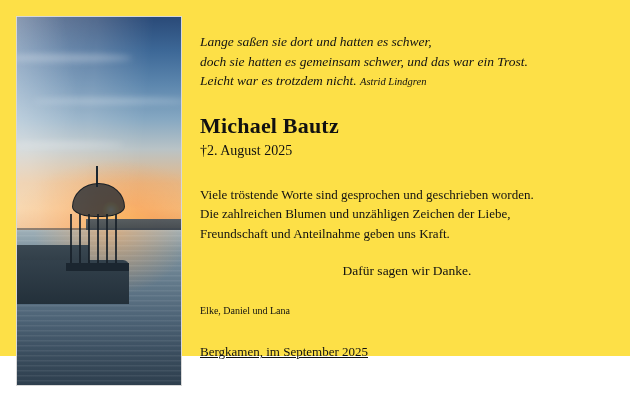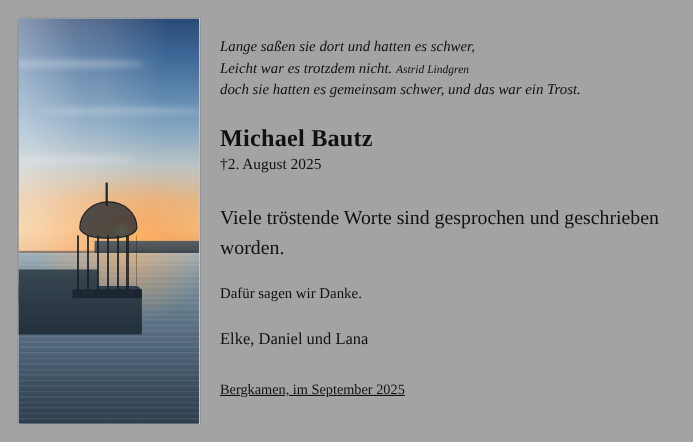--- a/index.html
+++ b/index.html
@@ -10,22 +10,22 @@
     width: 630px;
     height: 402px;
     background: #ffffff;
     font-family: "Liberation Serif", serif;
     color: #111111;
     overflow: hidden;
   }
   .card {
     position: relative;
     width: 630px;
-    height: 402px;
-    background: #a3a3a3;
+    height: 356px;
+    background: #fde047;
     box-sizing: border-box;
   }
   .photo {
     position: absolute;
     left: 16px;
     top: 16px;
     width: 166px;
     height: 370px;
     border: 1px solid #d8d8d8;
     box-sizing: border-box;
@@ -212,30 +212,31 @@
   .name {
     font-size: 22px;
     margin: 22px 0 0 0;
     letter-spacing: 0.2px;
   }
   .dates {
     font-size: 14px;
     margin: 4px 0 0 0;
   }
   .body-text {
-    font-size: 18px;
+    font-size: 13px;
     line-height: 1.5;
     margin: 26px 0 0 0;
   }
   .thanks {
     font-size: 13.5px;
     margin: 20px 0 0 0;
+    text-align: center;
   }
   .family {
-    font-size: 15px;
+    font-size: 10px;
     margin: 26px 0 0 0;
   }
   .place {
     font-size: 13px;
     margin: 28px 0 0 0;
     text-decoration: underline;
   }
   .line { display: block; }
 </style>
 </head>
@@ -262,29 +263,31 @@
       <div class="dome"></div>
       <div class="pillars"></div>
       <div class="base"></div>
     </div>
   </div>
 
   <div class="content">
 
     <p class="quote">
       <span class="line">Lange saßen sie dort und hatten es schwer,</span>
+      <span class="line">doch sie hatten es gemeinsam schwer, und das war ein Trost.</span>
       <span class="line"><span>Leicht war es trotzdem nicht.</span> <span class="quote-author">Astrid Lindgren</span></span>
-      <span class="line">doch sie hatten es gemeinsam schwer, und das war ein Trost.</span>
     </p>
 
     <h1 class="name">Michael Bautz</h1>
     <div class="dates">†2. August 2025</div>
 
     <p class="body-text">
       <span class="line">Viele  tröstende Worte sind gesprochen und geschrieben worden.</span>
+      <span class="line">Die zahlreichen Blumen und unzähligen Zeichen der Liebe,</span>
+      <span class="line">Freundschaft und Anteilnahme geben uns Kraft.</span>
     </p>
 
     <p class="thanks">Dafür sagen wir Danke.</p>
 
     <p class="family">Elke, Daniel und Lana</p>
 
     <p class="place">Bergkamen, im September 2025</p>
 
   </div>
 </div>

